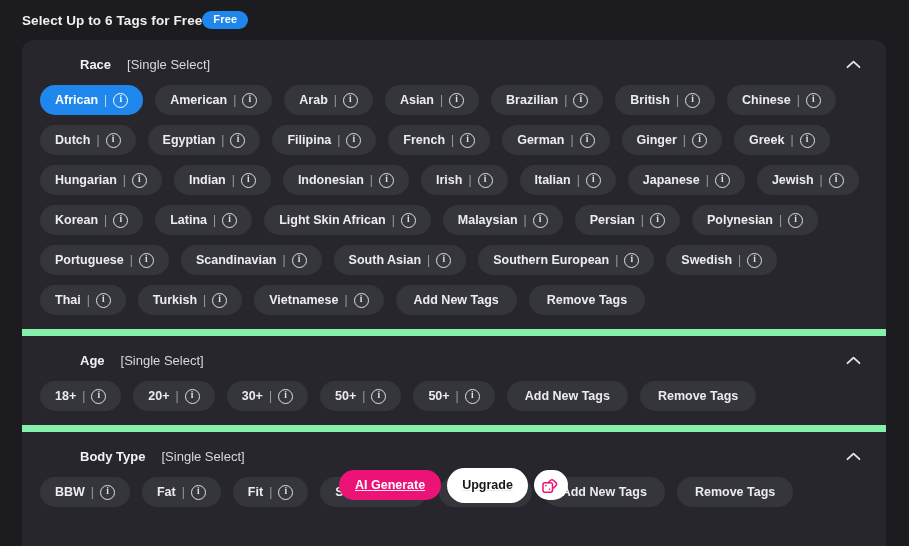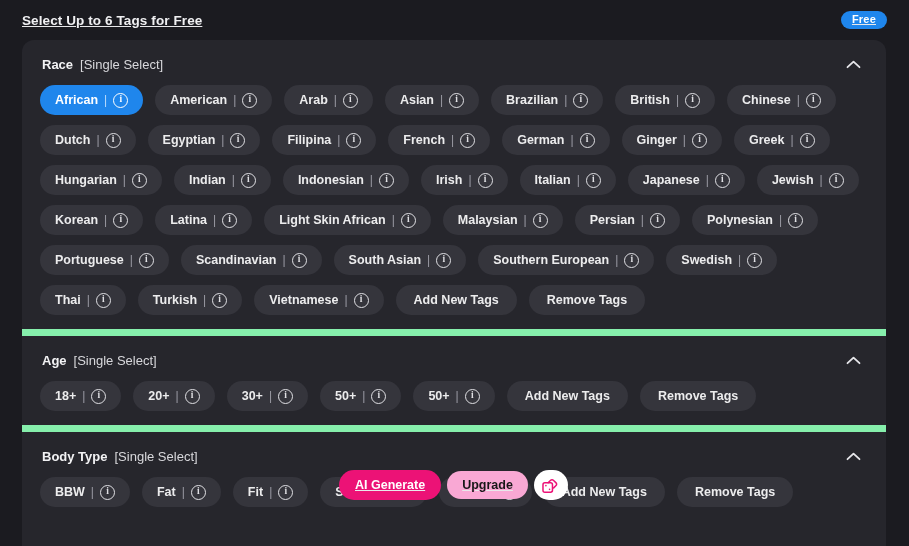--- a/index.html
+++ b/index.html
@@ -19,23 +19,21 @@
     position: relative;
   }
 
   
   .topbar {
     position: absolute;
     top: 0; left: 0; right: 0;
     height: 40px;
     display: flex;
     align-items: center;
-    justify-content: space-between;
     padding: 0 22px 0 22px;
-    text-decoration: underline;
   }
 
   .topbar-title {
     font-size: 13.5px;
     font-weight: 700;
     color: #f0f0f2;
     letter-spacing: 0.1px;
   }
 
   .free-badge {
@@ -73,21 +71,22 @@
     display: flex;
     align-items: center;
     justify-content: space-between;
     padding: 0 2px 0 2px;
     margin-bottom: 11px;
   }
 
   .section-head-left {
     display: flex;
     align-items: baseline;
-    gap: 7px;
+    gap: 16px;
+    margin-left: 38px;
   }
 
   .section-title {
     font-size: 13px;
     font-weight: 700;
     color: #f2f2f4;
   }
 
   .section-mode {
     font-size: 13px;
@@ -187,24 +186,24 @@
     color: #ffffff;
     font-size: 12.5px;
     font-weight: 700;
     display: inline-flex;
     align-items: center;
     cursor: pointer;
     white-space: nowrap;
   }
 
   .upgrade-btn {
-    height: 28px;
+    height: 35px;
     padding: 0 15px;
     border-radius: 999px;
-    background: #f9a8d4;
+    background: #ffffff;
     color: #171717;
     font-size: 12.5px;
     font-weight: 700;
     display: inline-flex;
     align-items: center;
     cursor: pointer;
     white-space: nowrap;
   }
 
   .dice-btn {

